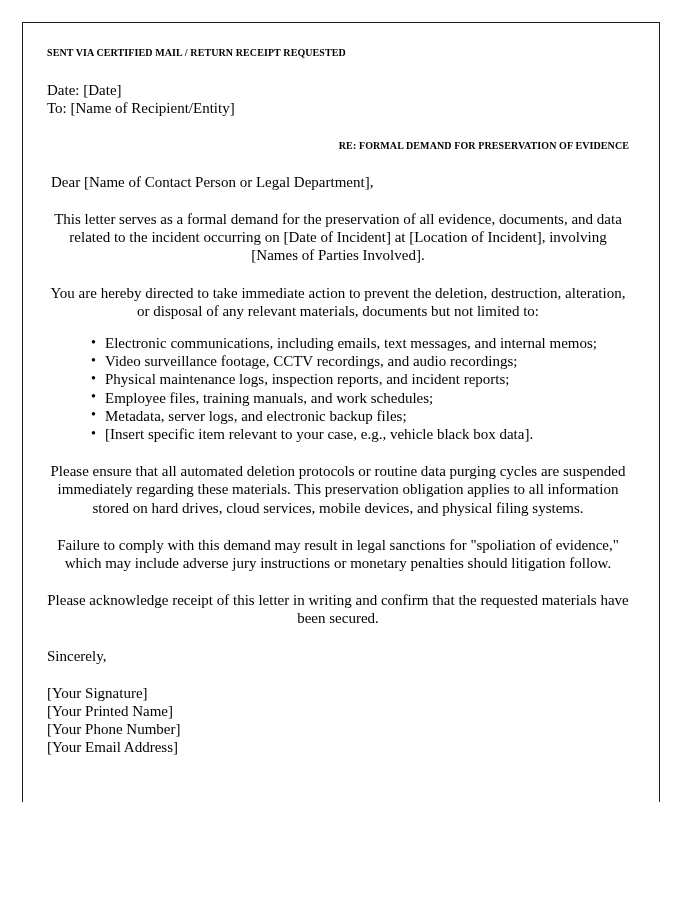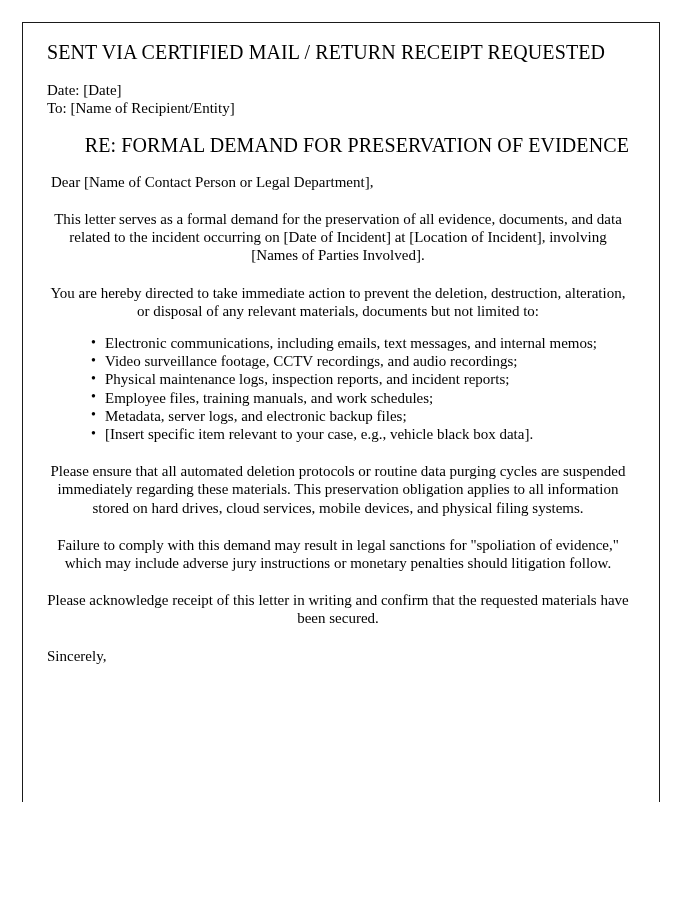--- a/index.html
+++ b/index.html
@@ -32,22 +32,22 @@
   }
 
   .doc-body {
     position: absolute;
     left: 24px;
     top: 20px;
     width: 582px;
   }
 
   .heading {
-    font-weight: normal;
-    font-size: 20px;
+    font-weight: bold;
+    font-size: 10px;
     line-height: 19px;
     letter-spacing: 0.1px;
   }
 
   .heading-main { margin: 0 0 19px 0; }
 
   .addr-block {
     font-size: 15px;
     line-height: 18px;
     margin: 0 0 19px 0;
@@ -138,15 +138,21 @@
     </ul>
 
     <p class="para">Please ensure that all automated deletion protocols or routine data purging cycles are suspended immediately regarding these materials. This preservation obligation applies to all information stored on hard drives, cloud services, mobile devices, and physical filing systems.</p>
 
     <p class="para">Failure to comply with this demand may result in legal sanctions for "spoliation of evidence," which may include adverse jury instructions or monetary penalties should litigation follow.</p>
 
     <p class="para">Please acknowledge receipt of this letter in writing and confirm that the requested materials have been secured.</p>
 
     <div class="closing">Sincerely,</div>
 
+    <div class="sig-block">
+      <div class="sig-line">[Your Signature]</div>
+      <div class="sig-line">[Your Printed Name]</div>
+      <div class="sig-line">[Your Phone Number]</div>
+      <div class="sig-line">[Your Email Address]</div>
+    </div>
 
   </div>
 </div>
 
 </body></html>

